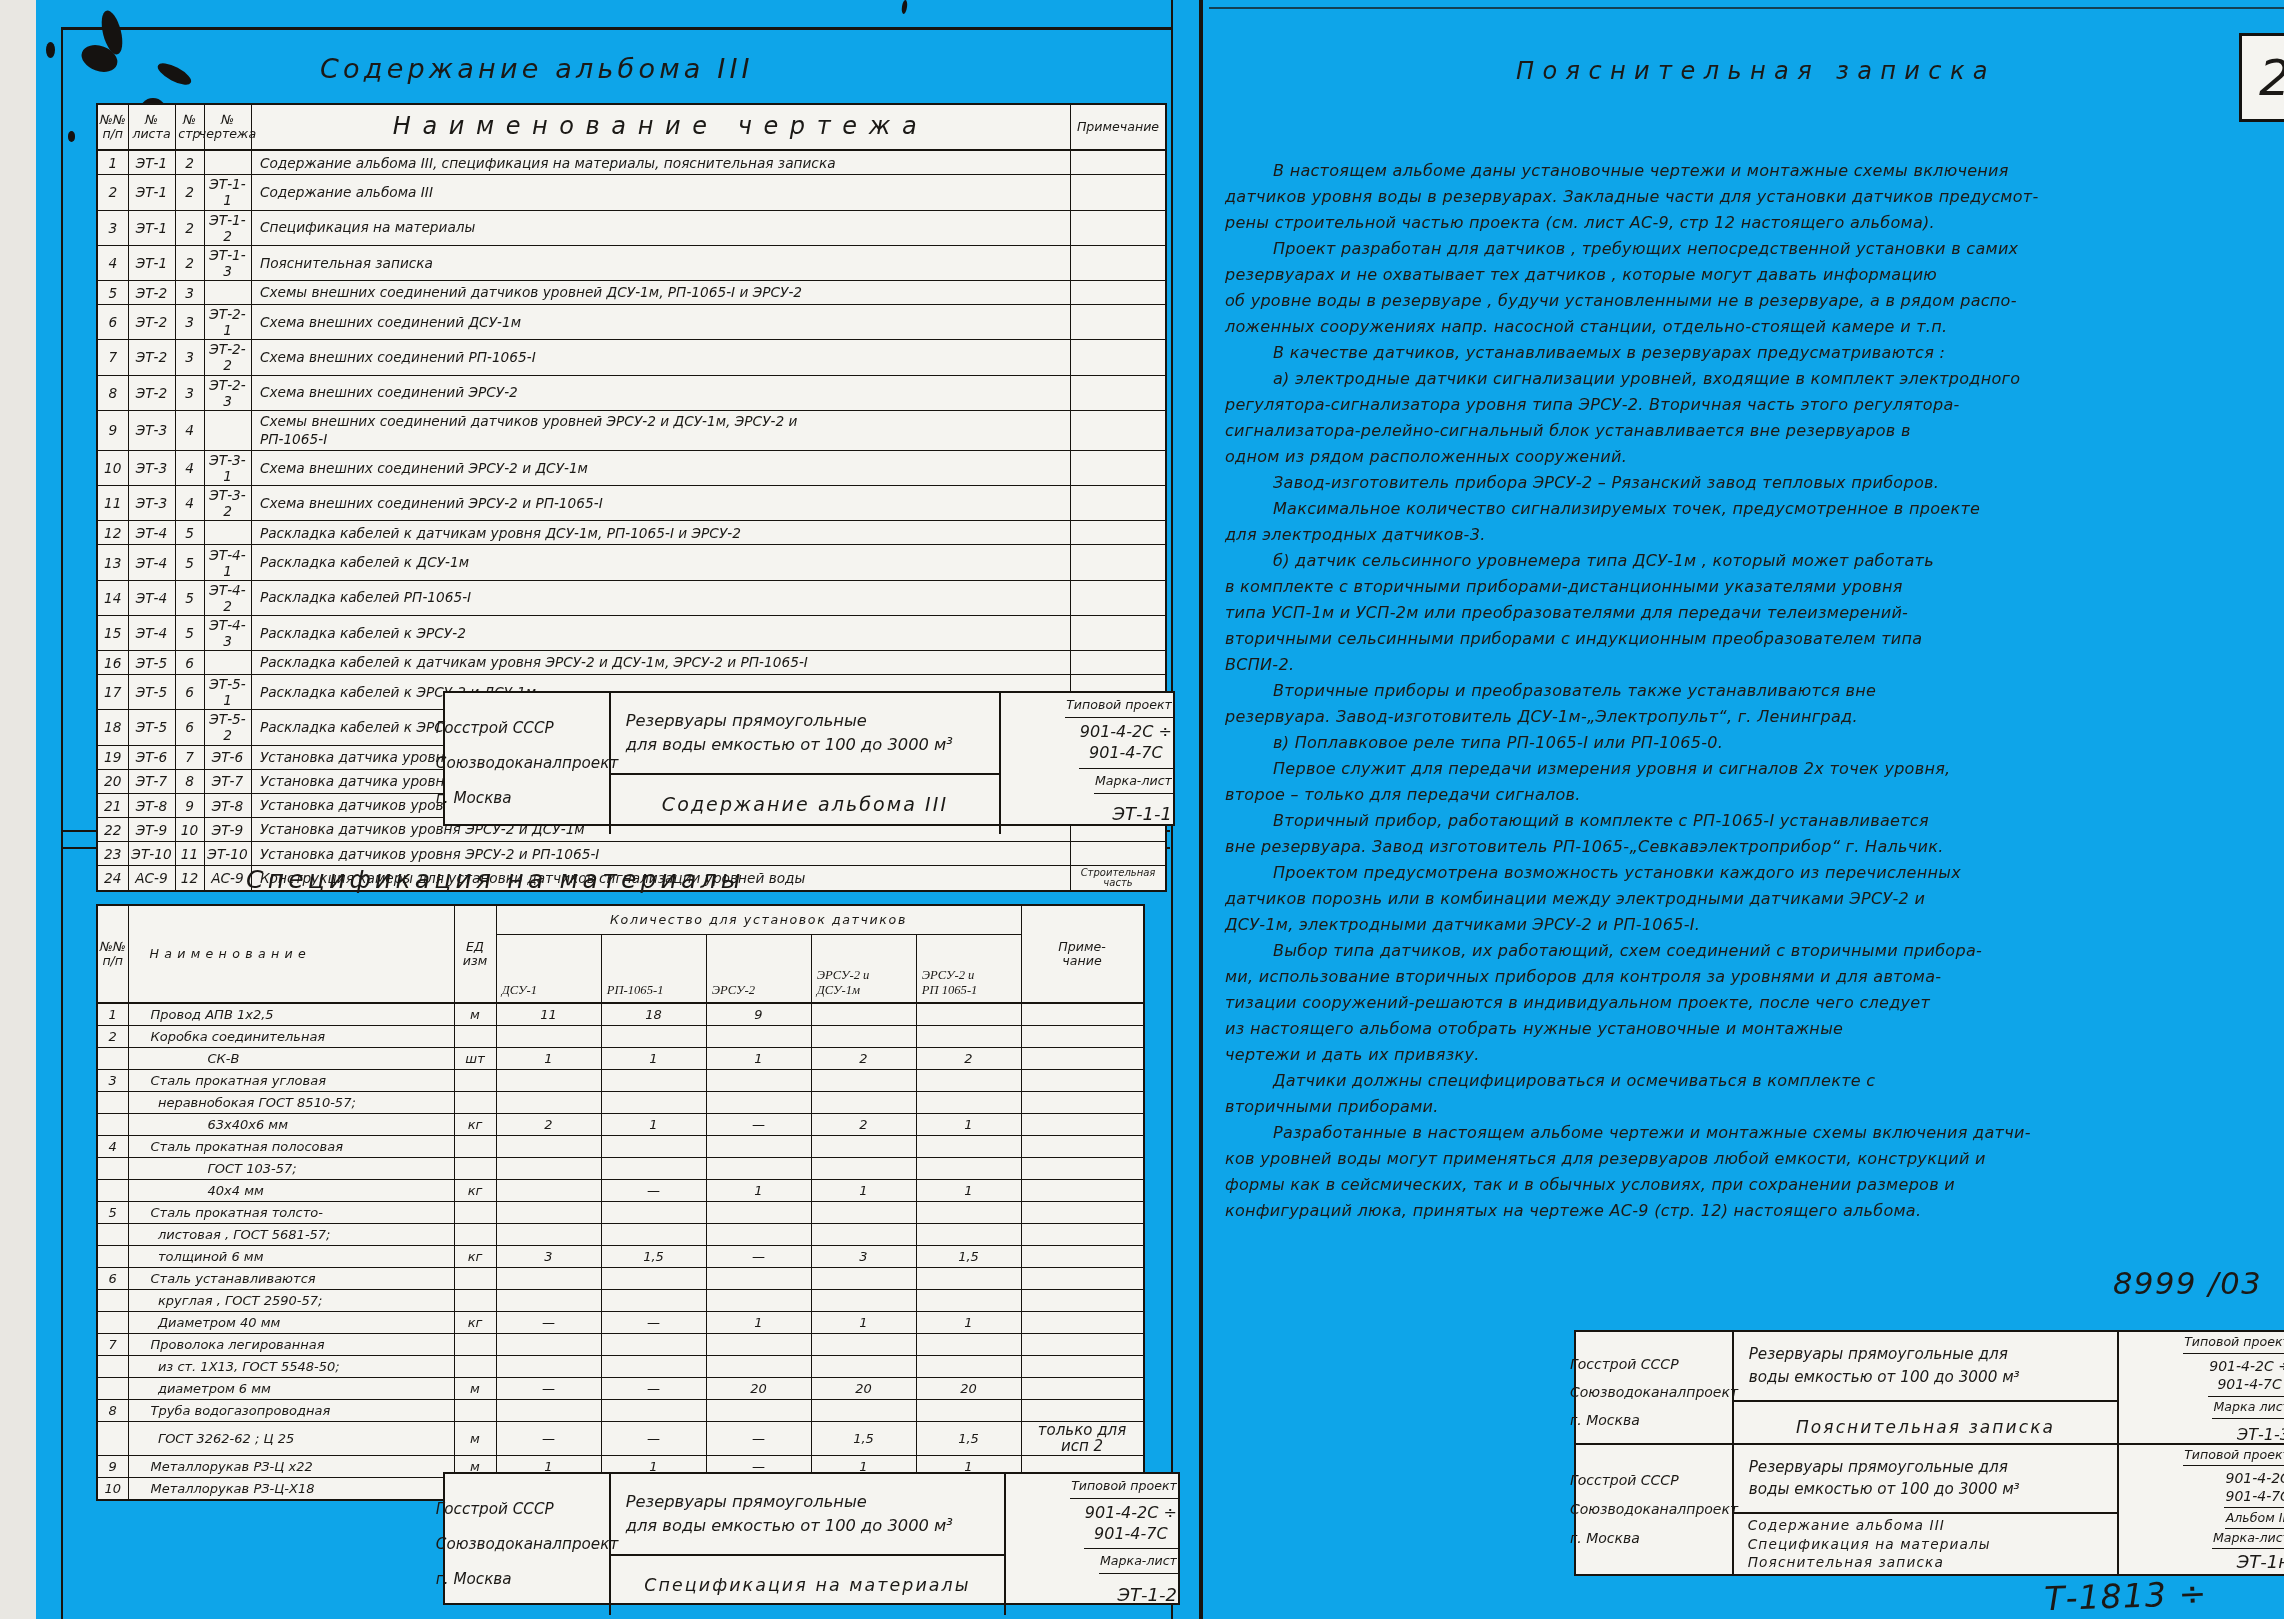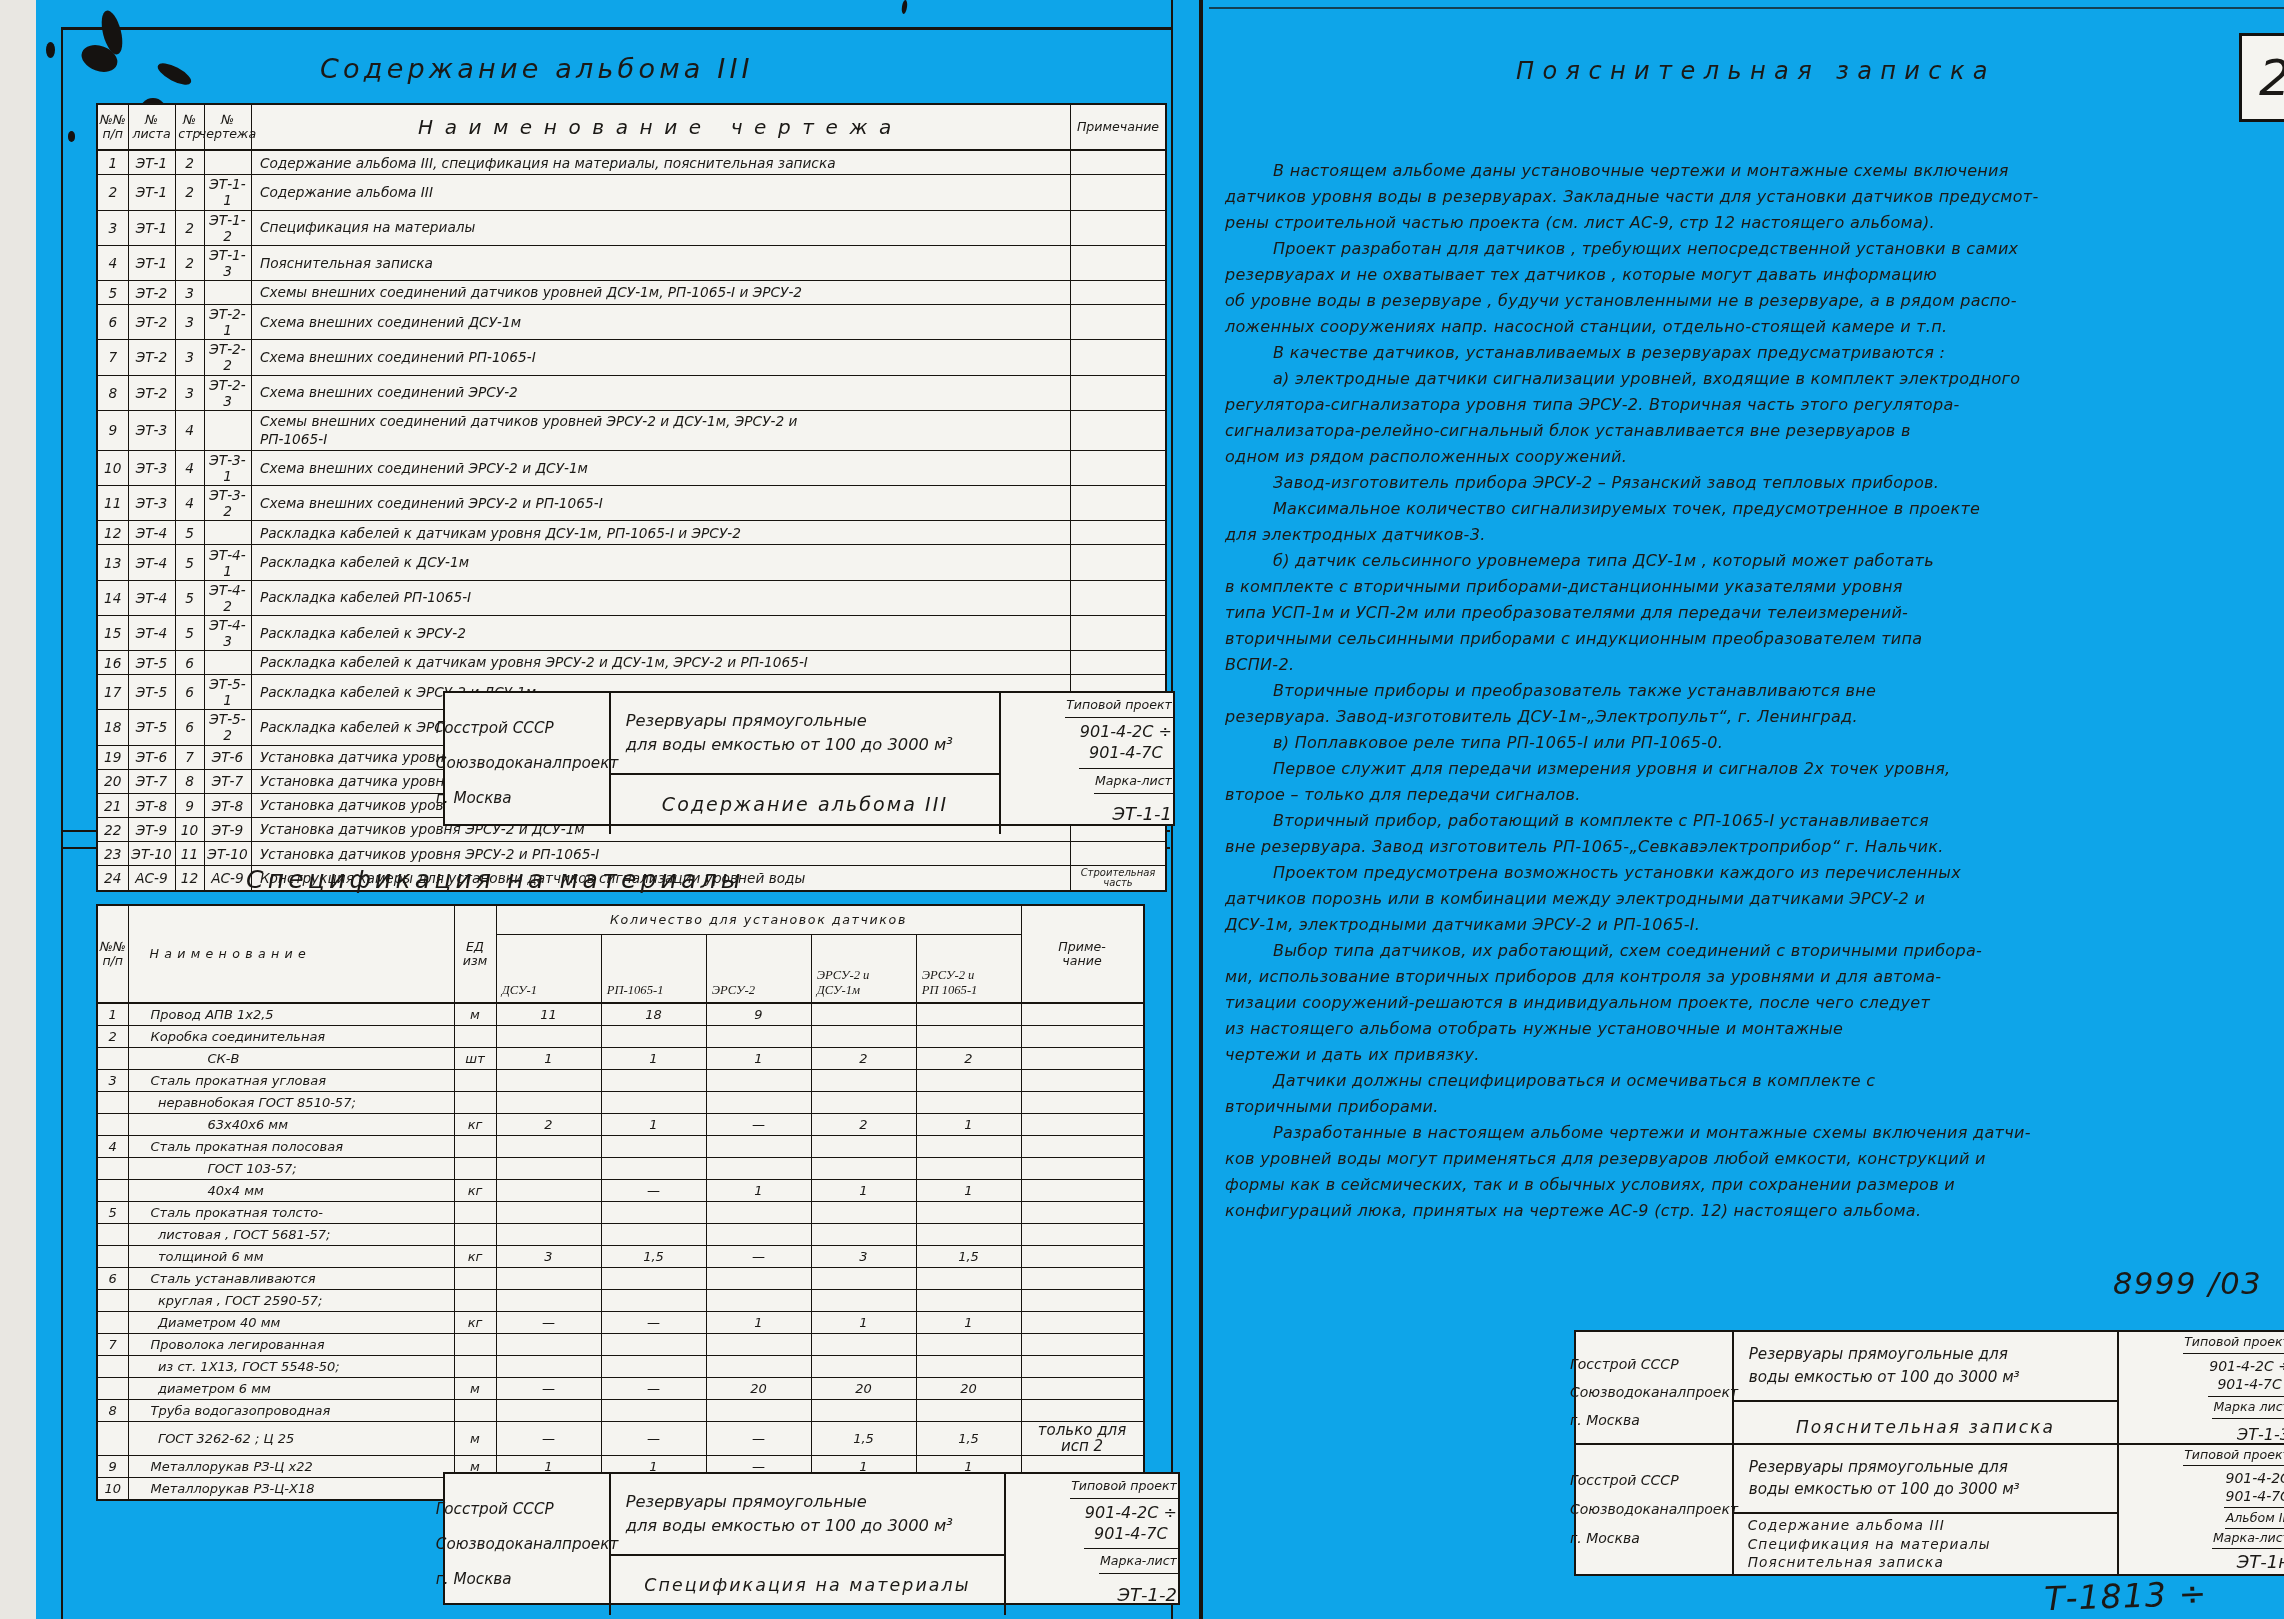--- a/index.html
+++ b/index.html
@@ -15,21 +15,21 @@
   #contents-title{left:284px;top:53px;}
   #spec-title{left:210px;top:865px;font-size:25px;}
 
   .ctable{position:absolute;left:60px;top:103px;width:1067px;border:2.6px solid #17140f;background:#f5f4f0;}
   .chead,.crow{display:grid;grid-template-columns:30.5px 47px 29px 47px 819px 95px;}
   .chead{border-bottom:2.6px solid #17140f;}
   .chead>div{border-right:1.6px solid #17140f;font-size:12.6px;text-align:center;
              display:flex;align-items:center;justify-content:center;white-space:pre-line;
              padding:2.1px 1.1px;min-height:40px;line-height:1.15;}
   .chead>div:last-child{border-right:none;}
-  .chead .bigcol{font-size:20px;letter-spacing:11.6px;}
+  .chead .bigcol{font-size:24px;letter-spacing:11.6px;}
   .crow{border-bottom:1.6px solid #17140f;}
   .crow:last-child{border-bottom:none;}
   .cc,.cn,.cnote{border-right:1.6px solid #17140f;font-size:13.7px;display:flex;align-items:center;min-height:21px;padding:1.1px 2.1px;}
   .cc{justify-content:center;text-align:center;}
   .cn{justify-content:flex-start;padding-left:8.4px;white-space:pre-line;line-height:1.35;}
   .cnote{border-right:none;font-size:10px;line-height:1.05;text-align:center;justify-content:center;}
 
   .stable{position:absolute;left:60px;top:904px;width:1045px;border:2.6px solid #17140f;background:#f5f4f0;}
   .shead{display:grid;grid-template-columns:30.5px 326px 42px 105px 105px 105px 105px 105px 121px;
          grid-template-rows:29.4px 67px;border-bottom:2.1px solid #17140f;}

